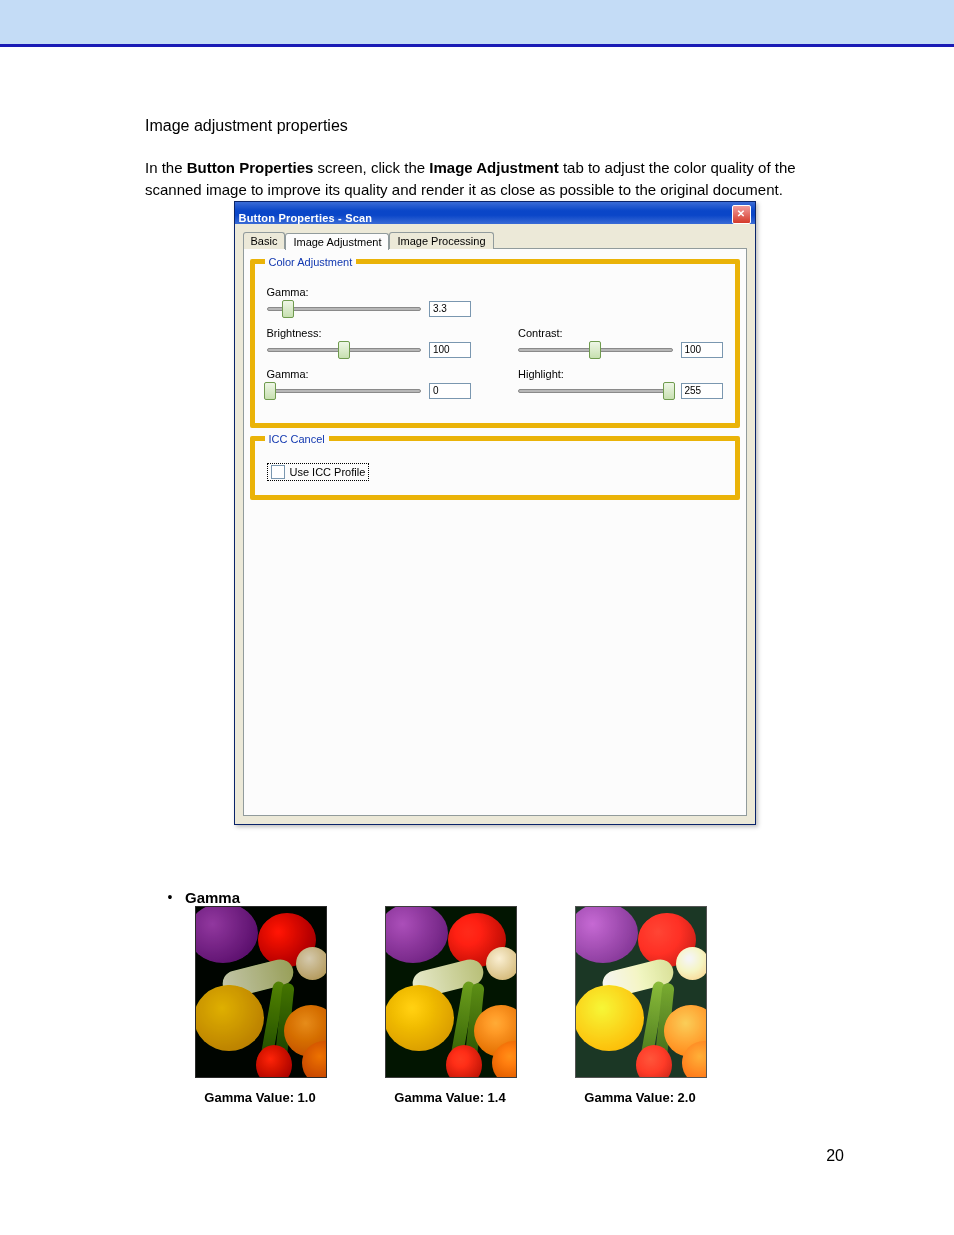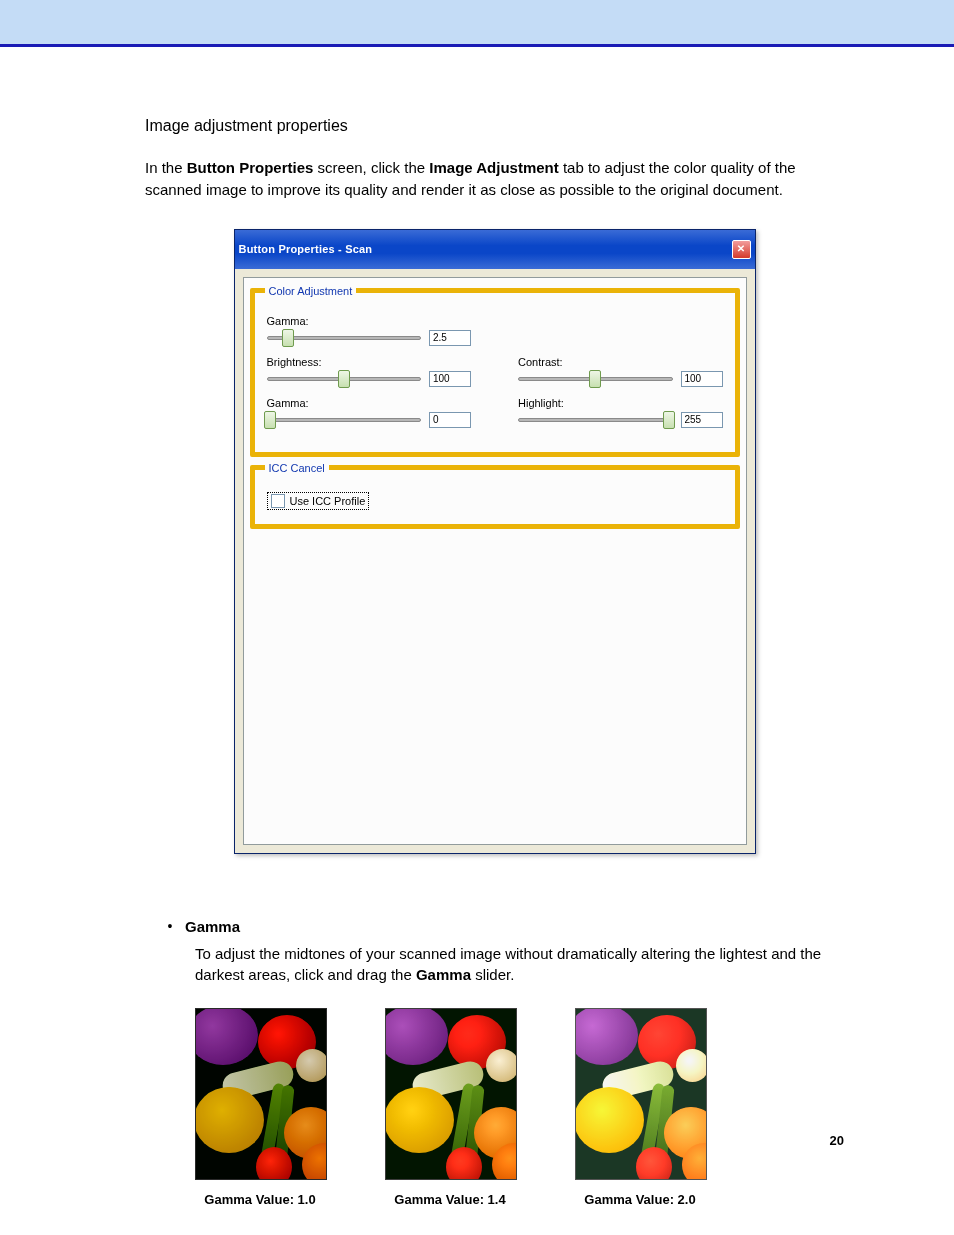--- a/index.html
+++ b/index.html
@@ -1,24 +1,24 @@
 <!DOCTYPE html>
 <html><head>
 <meta charset="utf-8">
 <style>
   html,body{margin:0;padding:0;font-family:Arial,Helvetica,sans-serif;background:#fff;color:#000;font-size:15px}
   .page{width:954px;height:1235px;position:relative;box-sizing:border-box}
   .topbar{height:44px;background:#c4dcf6;border-bottom:3px solid #1a1bb5}
   .content{padding:70px 110px 0 145px}
   .heading{font-weight:normal;font-size:16px;margin-bottom:22px}
-  .intro{line-height:1.45;margin-bottom:28px}
+  .intro{line-height:1.45;}
   .bold{font-weight:bold}
   
   .xpwin{width:520px;margin:0 auto 64px;border:1px solid #0a246a;box-shadow:2px 2px 4px rgba(0,0,0,.25)}
-  .titlebar{height:39px;background:linear-gradient(#3a6bd6,#0a46c8 40%,#0a46c8 60%,#3a6bd6);display:flex;align-items:center;justify-content:space-between;padding:0 4px}
+  .titlebar{height:22px;background:linear-gradient(#3a6bd6,#0a46c8 40%,#0a46c8 60%,#3a6bd6);display:flex;align-items:flex-end;justify-content:space-between;padding:0 4px}
   .titlebar-text{color:#fff;font-size:11px;font-weight:bold;font-family:Tahoma,Arial,sans-serif;letter-spacing:.2px}
   .closebtn{width:17px;height:17px;background:linear-gradient(#f29d9d,#d43a2a);border:1px solid #fff;border-radius:2px;display:flex;align-items:center;justify-content:center;color:#fff;font-size:10px;font-weight:bold;line-height:1}
   .winbody{background:#ece9d8;padding:8px;font-family:Tahoma,Arial,sans-serif;font-size:11px;color:#000}
   .tabs{display:flex;margin-bottom:-1px}
   .tab{padding:2px 7px;border:1px solid #919b9c;border-bottom:none;border-top-left-radius:3px;border-top-right-radius:3px;margin-right:0;background:#ece9d8;font-size:11px}
   .tab.active{background:#fcfcfc;position:relative;top:1px;z-index:2}
   .tabpanel{border:1px solid #919b9c;background:#fcfcfc;padding:6px 6px 200px;min-height:360px}
   .groupbox{border:5px solid #eab308;border-radius:2px;margin:4px 0 8px;padding:22px 12px 14px;position:relative}
   .groupbox .legend{position:absolute;top:-8px;left:10px;background:#fcfcfc;padding:0 4px;font-size:11px;color:#1238b0}
   .row{display:flex;gap:47px;margin-bottom:10px}
@@ -38,21 +38,21 @@
   .bullet-area{margin-left:10px}
   .bullet-line{display:flex;align-items:flex-start}
   .bul{width:30px;text-align:center;font-size:14px}
   .bul-label{font-weight:bold}
   .bul-body{margin:8px 0 22px 40px;line-height:1.45}
   
   .examples{display:flex;gap:60px;margin-left:40px}
   .ex{width:130px;text-align:center}
   .ex-img{width:130px;height:170px;border:1px solid #444;position:relative;overflow:hidden}
   .ex-cap{font-weight:bold;font-size:13px;margin-top:12px}
-  .pagenum{position:absolute;right:110px;bottom:87px;font-weight:bold;font-size:13px}
+  .pagenum{position:absolute;right:110px;bottom:70px;font-weight:normal;font-size:16px}
   
   .bg{position:absolute;inset:0}
   .blob{position:absolute;border-radius:50%}
 </style>
 </head>
 <body>
 
 <div class="page">
   <div class="topbar"></div>
 
@@ -63,34 +63,39 @@
     </div>
 
     <div class="xpwin">
       <div class="titlebar">
         <span class="titlebar-text">Button Properties - Scan</span>
         <div class="closebtn">
             <span>✕</span>
           </div>
       </div>
       <div class="winbody">
+        <div class="tabs">
+          <div class="tab">Basic</div>
+          <div class="tab active">Image Adjustment</div>
+          <div class="tab">Image Processing</div>
+        </div>
         <div class="tabpanel">
 
           <div class="groupbox">
             <div class="legend">Color Adjustment</div>
 
             <div class="row">
               <div class="col">
                 <div class="lbl">Gamma:</div>
                 <div class="slider-row">
                   <div class="track">
                     <div class="rail"></div>
                     <div class="thumb" style="left:14%"></div>
                   </div>
-                  <div class="valbox">2.5</div>
+                  <div class="valbox">3.3</div>
                 </div>
               </div>
               <div class="col"></div>
             </div>
 
             <div class="row">
               <div class="col">
                 <div class="lbl">Brightness:</div>
                 <div class="slider-row">
                   <div class="track">
@@ -145,23 +150,20 @@
           </div>
 
         </div>
       </div>
     </div>
 
     <div class="bullet-area">
       <div class="bullet-line">
         <div class="bul">•</div>
         <div class="bul-label">Gamma</div>
-      </div>
-      <div class="bul-body">
-        <span>To adjust the midtones of your scanned image without dramatically altering the lightest and the darkest areas, click and drag the </span><span class="bold">Gamma</span><span> slider.</span>
       </div>
 
       <div class="examples">
         <div class="ex">
           <div class="ex-img" style="filter:brightness(.78) contrast(1.15) saturate(1.35)">
             <div class="bg" style="background:#0b1a0a"></div>
             <div class="blob" style="width:70px;height:60px;left:-8px;top:-4px;background:radial-gradient(circle at 35% 35%,#a55bb0,#5a1f6a)"></div>
             <div class="blob" style="width:58px;height:54px;left:62px;top:6px;background:radial-gradient(circle at 35% 35%,#ff3b2e,#8d0f0a)"></div>
             <div class="blob" style="width:33px;height:33px;left:100px;top:40px;background:radial-gradient(circle at 40% 35%,#fff6df,#cbb276)"></div>
             <div class="blob" style="width:72px;height:26px;left:26px;top:58px;border-radius:14px;background:linear-gradient(90deg,#eef0d8,#bfc58b);transform:rotate(-14deg)"></div>

